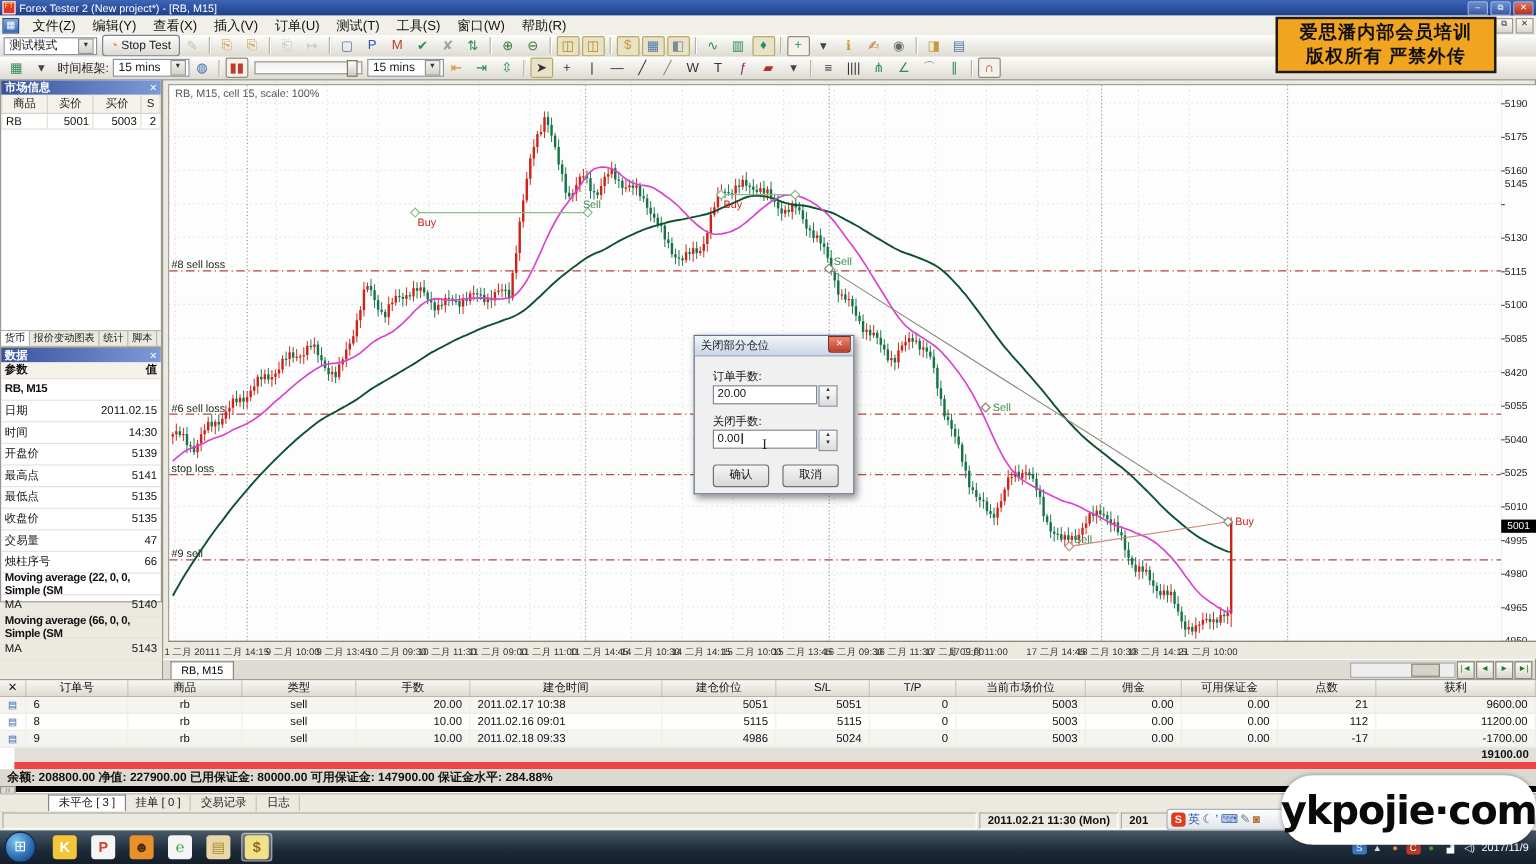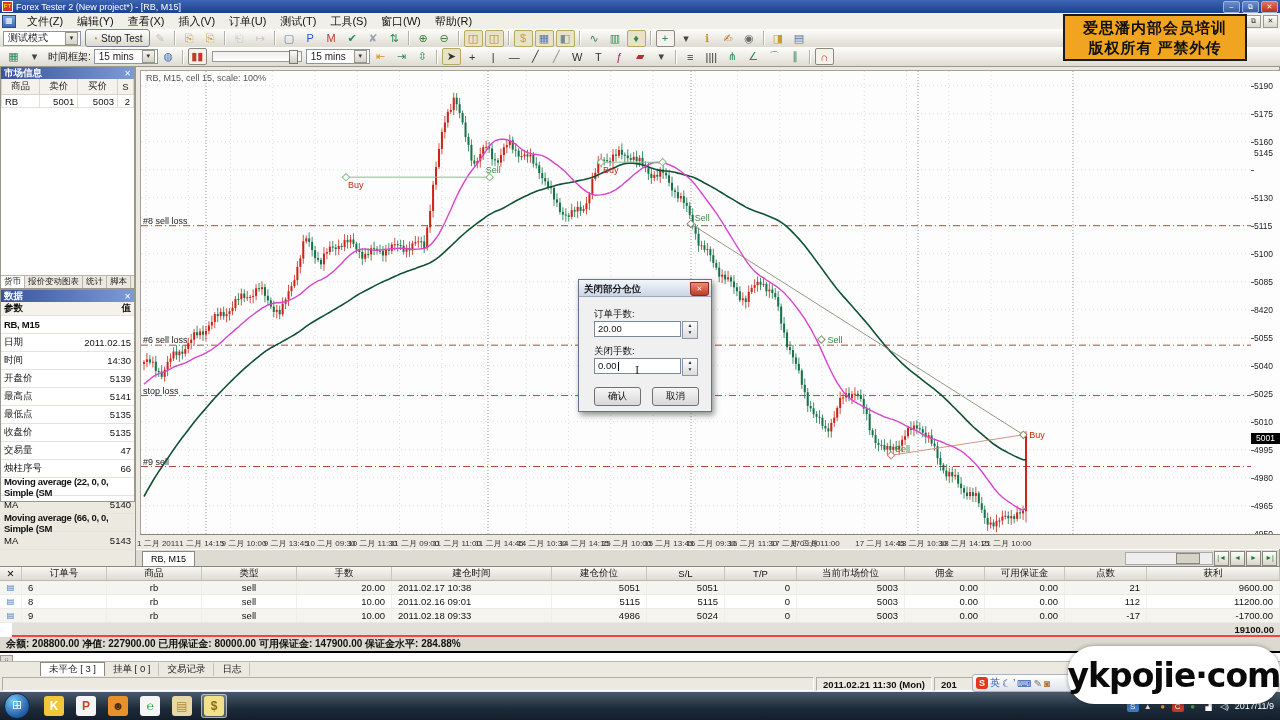--- a/index.html
+++ b/index.html
@@ -87,24 +87,24 @@
   #orders-panel{left:0;top:566px;width:1280px;height:95px;background:#fff;border-top:1px solid #8a877d;}
   .ogrid{display:grid;grid-template-columns:22px 85px 95px 95px 95px 160px 95px 78px 72px 108px 80px 80px 82px minmax(0,1fr);
     font-size:9.5px;color:#111;}
   .ohead{background:linear-gradient(#f8f7f3,#dedbd2);border-bottom:1px solid #b9b6ab;height:13px;}
   .ohead>div{display:flex;align-items:center;justify-content:center;border-right:1px solid #c9c6bc;overflow:hidden;white-space:nowrap;}
   .orow{height:13px;border-bottom:1px solid #eceae2;}
   .orow:nth-child(odd){background:#f4f4f0;}
   .orow>div{display:flex;align-items:center;border-right:1px solid #f0eee6;padding:0 6px;box-sizing:border-box;overflow:hidden;white-space:nowrap;}
   .num{justify-content:flex-end;}
   .ctr{justify-content:center;}
-  #ototal{height:12px;background:#e2e0d8;border-bottom:2px solid #ef4444;margin-left:12px;}
+  #ototal{height:12px;background:#e2e0d8;border-bottom:6px solid #ef4444;margin-left:12px;}
   #ototal>div{display:flex;align-items:center;justify-content:flex-end;padding:0 6px;font-weight:bold;}
   #osummary{height:14px;background:#dcdad0;font-size:10px;font-weight:bold;color:#111;
-    display:flex;align-items:center;padding:0 6px;border-bottom:2px solid #000000;}
+    display:flex;align-items:center;padding:0 6px;border-bottom:5px solid #000000;}
   
   #bottom-tabs{left:0;top:661px;width:1280px;height:15px;background:#ece9e0;border-top:1px solid #b9b6ab;
     display:flex;align-items:flex-end;font-size:9.5px;padding-left:40px;box-sizing:border-box;}
   .btab{height:13px;display:flex;align-items:center;padding:0 8px;border-right:1px solid #c5c2b8;color:#222;}
   .btab.active{background:#fff;border:1px solid #8a877d;border-bottom:none;}
   #dock-handle{left:0;top:655px;width:13px;height:22px;background:#dedbd2;border:1px solid #9a978d;box-sizing:border-box;
     color:#2a4a9a;font-size:7px;text-align:center;line-height:9px;overflow:hidden;}
   
   #statusbar{left:0;top:676px;width:1280px;height:16px;background:#ece9e0;display:flex;align-items:center;gap:2px;padding:0 2px;box-sizing:border-box;}
   .spanel{height:12px;border:1px solid #b0ada3;border-right-color:#fff;border-bottom-color:#fff;background:#ece9e0;
@@ -123,21 +123,21 @@
   #tray{margin-left:auto;display:flex;align-items:center;gap:4px;color:#fff;font-size:9px;padding-right:6px;}
   .tray-ico{width:12px;height:12px;display:flex;align-items:center;justify-content:center;font-size:8px;border-radius:2px;}
   
   #watermark{left:1068px;top:646px;width:212px;height:58px;background:#fff;border-radius:26px;z-index:50;
     display:flex;align-items:center;justify-content:center;font-size:33px;font-weight:bold;color:#0a0a0a;
     font-family:"DejaVu Sans","Liberation Sans",sans-serif;letter-spacing:-1px;box-shadow:0 0 4px rgba(0,0,0,.4);}
   
   #dialog{left:578px;top:279px;width:134px;height:133px;background:#f0f0f0;border:1px solid #64748a;
     box-shadow:2px 3px 6px rgba(0,0,0,.45);z-index:20;box-sizing:border-box;}
   #dialog-title{height:16px;background:linear-gradient(#f2f6fb,#c9d5e6);border-bottom:1px solid #9aa8ba;
-    display:flex;align-items:flex-end;font-size:9.5px;color:#1a1a1a;padding-left:5px;font-weight:bold;}
+    display:flex;align-items:center;font-size:9.5px;color:#1a1a1a;padding-left:5px;}
   #dialog-close{margin-left:auto;width:17px;height:12px;margin-right:2px;margin-top:-3px;
     background:linear-gradient(#ee8a76,#c03a24);border:1px solid #8a2a18;border-radius:0 0 3px 3px;
     color:#fff;font-size:7px;text-align:center;line-height:11px;}
   .dlabel{position:absolute;left:15px;font-size:9.5px;color:#111;}
   .dinput{position:absolute;left:15px;width:82px;height:14px;background:#fff;border:1px solid #7a8a99;
     font-size:9.5px;line-height:14px;padding-left:3px;box-sizing:content-box;color:#111;}
   .dspin{position:absolute;left:103px;width:14px;height:16px;border:1px solid #8a95a5;background:linear-gradient(#fdfdfd,#dcdcdc);
     font-size:5px;color:#333;text-align:center;line-height:7px;}
   .dbtn{position:absolute;width:45px;height:17px;border:1px solid #707070;border-radius:3px;
     background:linear-gradient(#f6f6f6,#d8d8d8);font-size:9.5px;text-align:center;line-height:16px;color:#111;}

